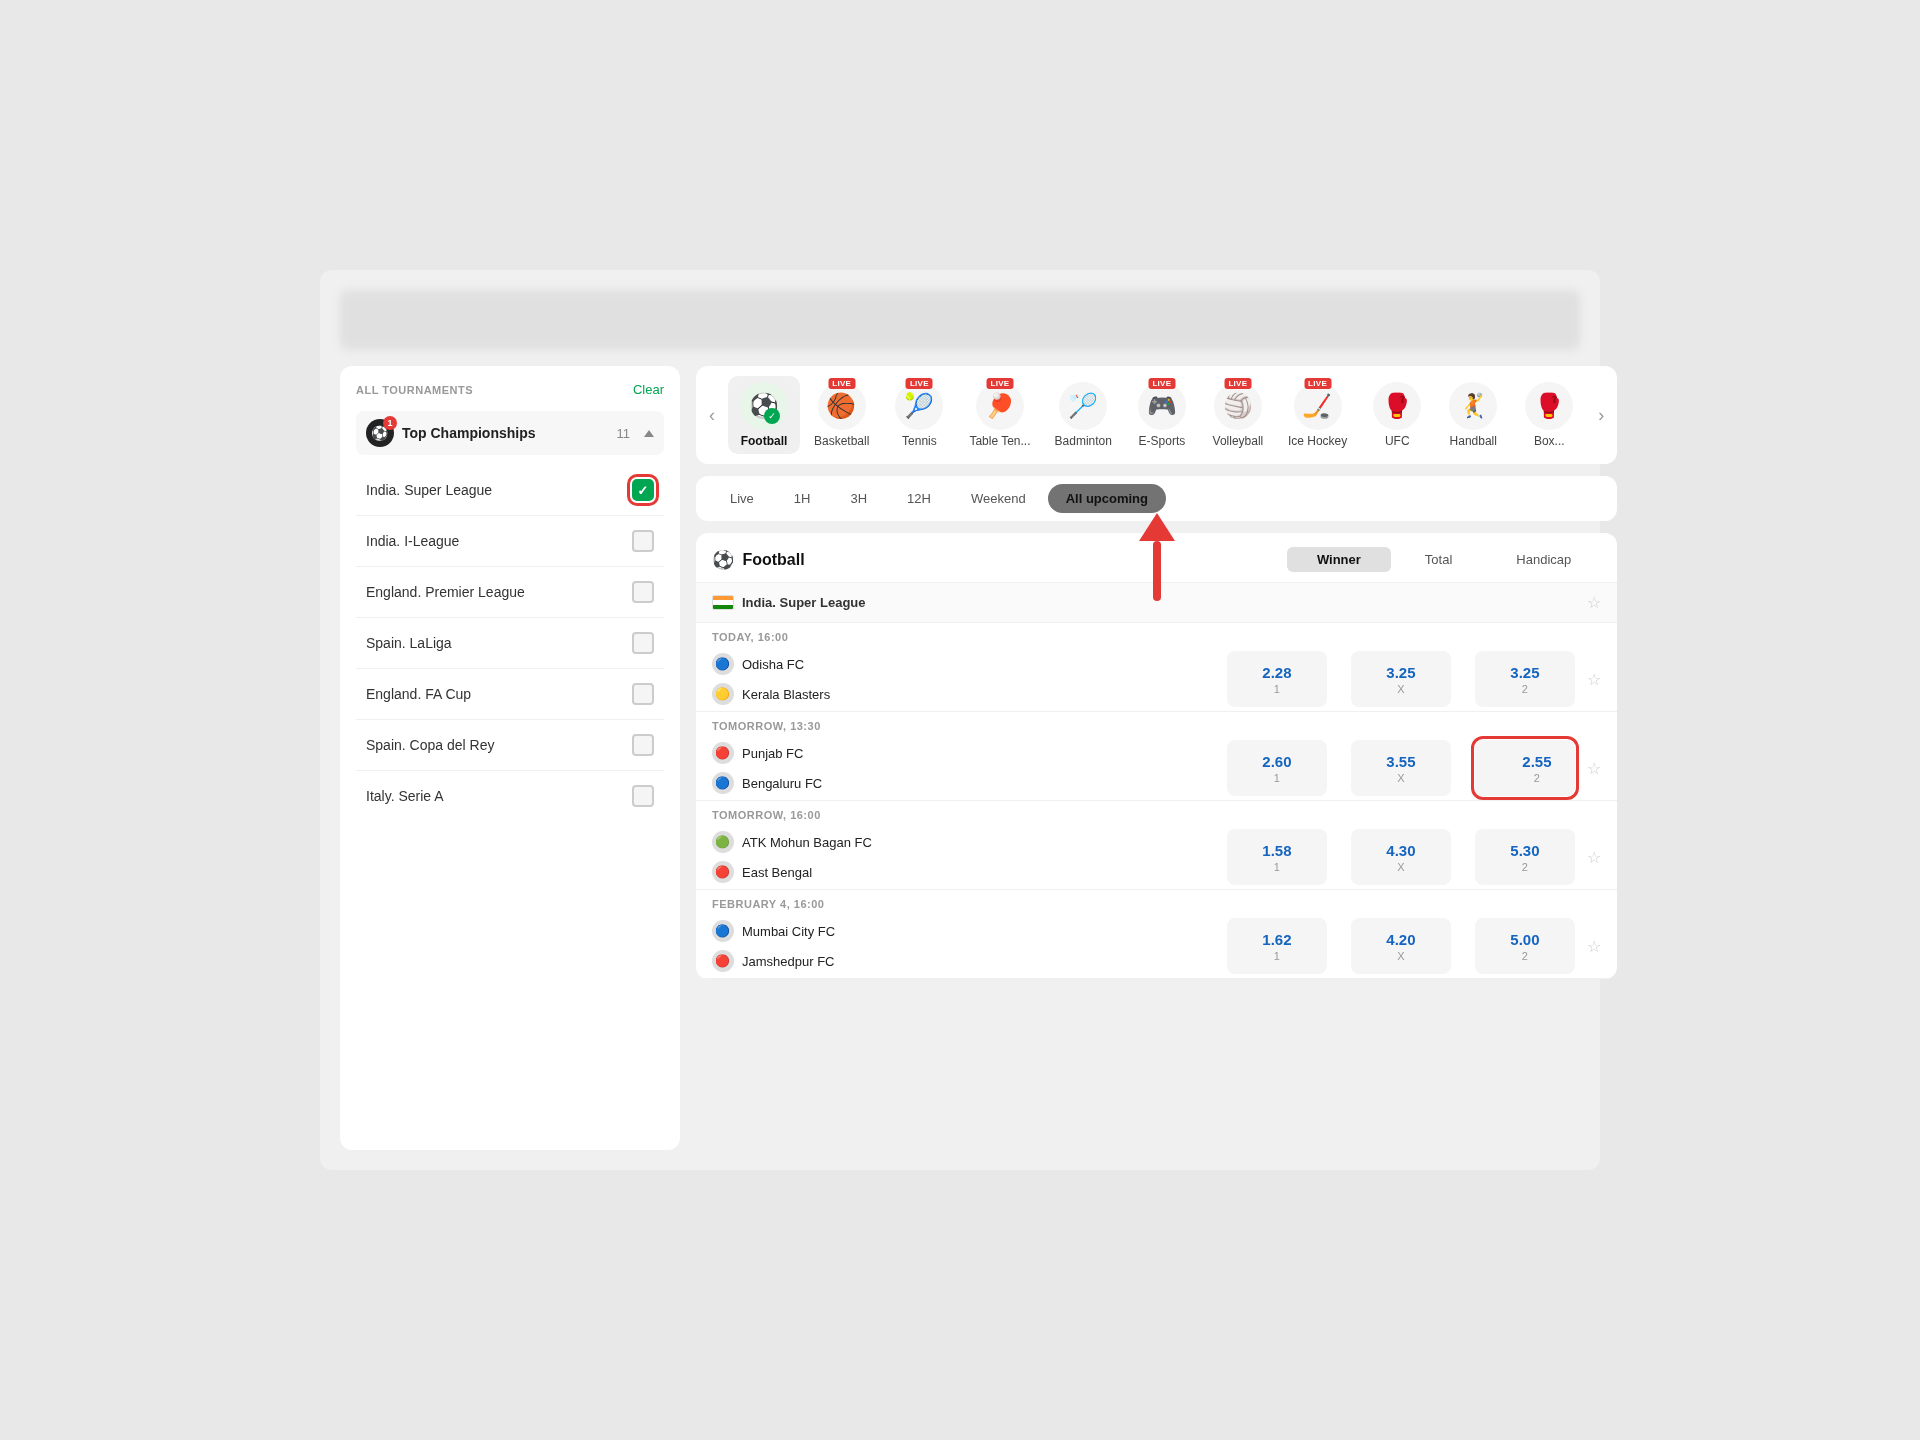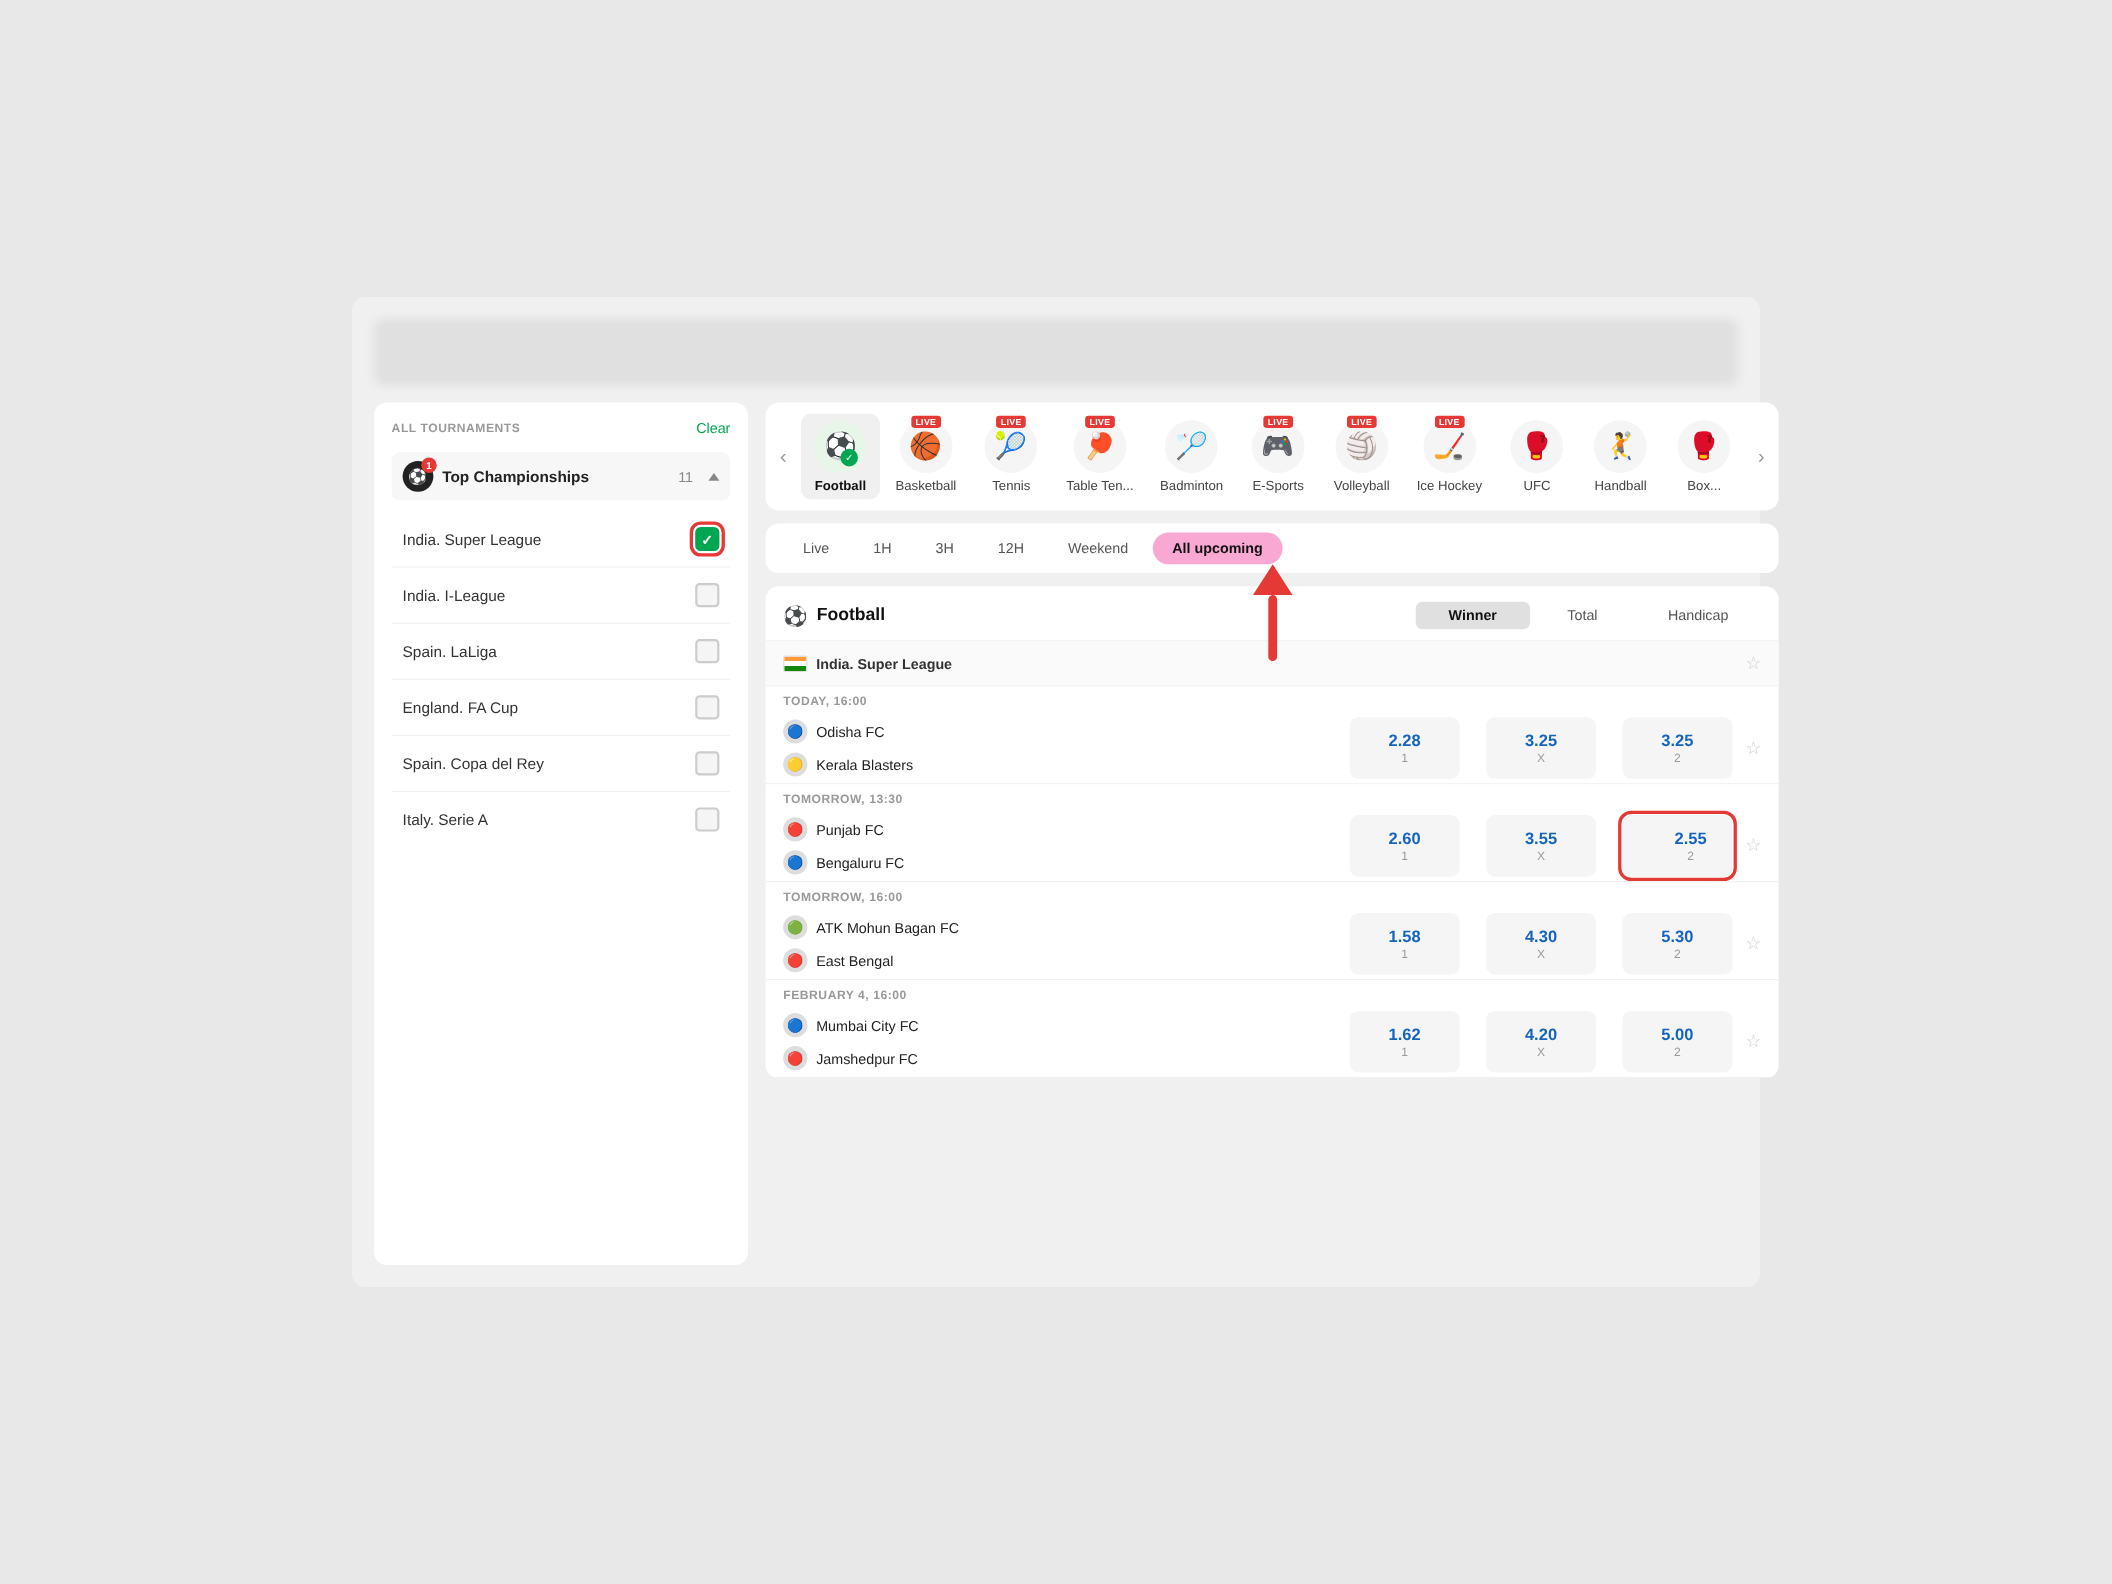--- a/index.html
+++ b/index.html
@@ -273,21 +273,21 @@
       padding: 7px 18px;
       border-radius: 20px;
       font-size: 13px;
       color: #555;
       cursor: pointer;
       background: none;
       border: none;
       font-weight: 500;
     }
     .time-btn.active {
-      background: #f9a8d4;
+      background: #737373;
       color: #111;
       font-weight: 600;
     }
     
     .arrow-annotation {
       position: absolute;
       bottom: -80px;
       left: 50%;
       transform: translateX(-50%);
       display: flex;
@@ -484,20 +484,24 @@
         <div class="chevron-up"></div>
       </div>
 
       <div id="tournament-list">
           <div class="tournament-item">
             <span class="tournament-name">India. Super League</span>
             <div class="checkbox checked checkbox-red-outline"></div>
           </div>
           <div class="tournament-item">
             <span class="tournament-name">India. I-League</span>
+            <div class="checkbox"></div>
+          </div>
+          <div class="tournament-item">
+            <span class="tournament-name">England. Premier League</span>
             <div class="checkbox"></div>
           </div>
           <div class="tournament-item">
             <span class="tournament-name">Spain. LaLiga</span>
             <div class="checkbox"></div>
           </div>
           <div class="tournament-item">
             <span class="tournament-name">England. FA Cup</span>
             <div class="checkbox"></div>
           </div>

